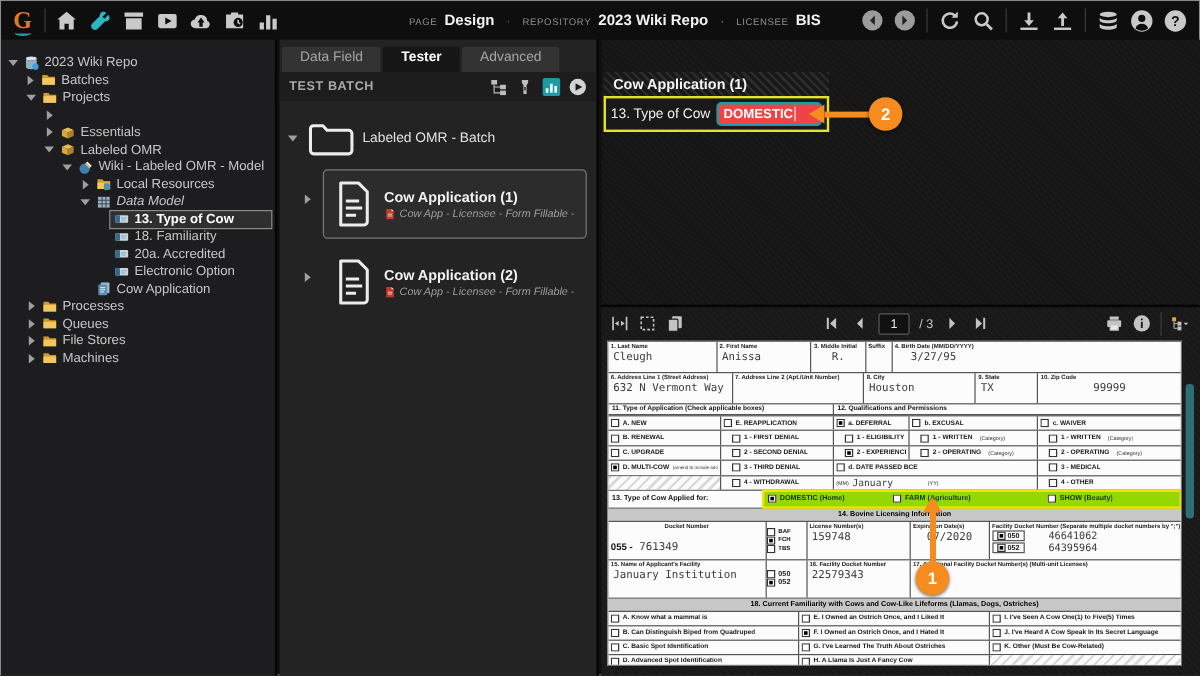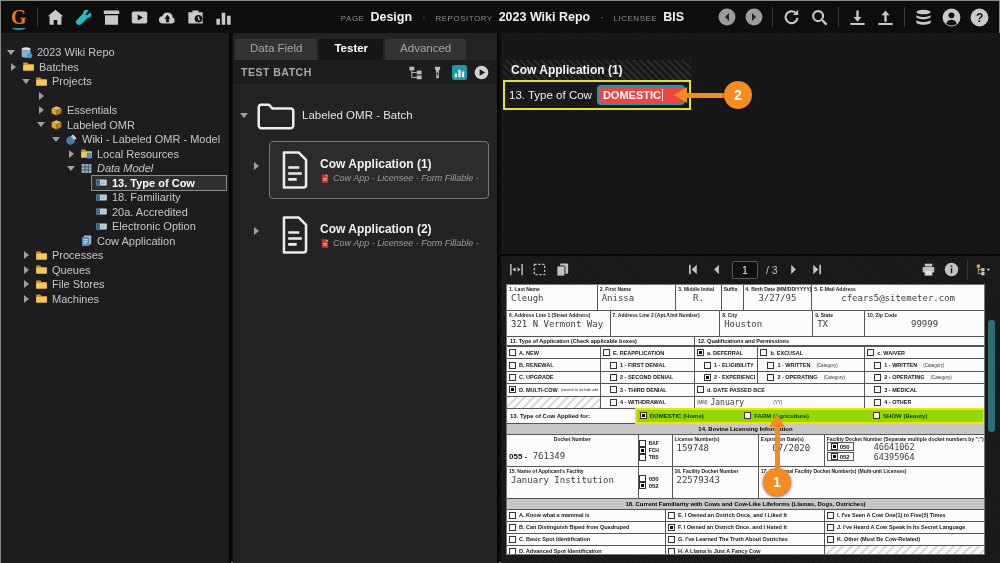--- a/index.html
+++ b/index.html
@@ -244,21 +244,21 @@
             <span class="tree-icon">
               <svg viewBox="0 0 16 16">
                 <ellipse cx="7.5" cy="3.4" rx="5.5" ry="2" fill="#d4e4ee"></ellipse>
                 <path d="M2 3.4v9c0 1.1 2.5 2 5.5 2s5.5-.9 5.5-2v-9c0 1.1-2.5 2-5.5 2S2 4.5 2 3.4z" fill="#8fb0c4"></path>
                 <circle cx="11.8" cy="11.8" r="3.2" fill="#3f9ddb"></circle>
               </svg>
             </span>
             <span>2023 Wiki Repo</span>
           </span>
         </div>
-        <div class="tree-row" style="padding-left: 6px;">
+        <div class="tree-row" style="padding-left: 18px;">
           <span class="expander">
             <i class="tri closed"></i>
           </span>
           <span class="row-wrap">
             <span class="tree-icon">
               <svg viewBox="0 0 16 16">
                 <path fill="#cf9a2c" d="M1.5 3h5L8 4.8h6.5V13h-13z"></path>
                 <path fill="#f3c75f" d="M1.5 6.2h13V13h-13z"></path>
               </svg>
             </span>
@@ -691,29 +691,25 @@
             <div class="fvalue center">R.</div>
           </div>
           <div class="fcell" style="width: 4.6%;">
             <div class="flabel">Suffix</div>
             <div class="fvalue"></div>
           </div>
           <div class="fcell" style="width: 14.4%;">
             <div class="flabel">4. Birth Date (MM/DD/YYYY)</div>
             <div class="fvalue center">3/27/95</div>
           </div>
-          <div class="fcell" style="width: 36%;">
-            <div class="flabel">5. E-Mail Address</div>
-            <div class="fvalue center">cfears5@sitemeter.com</div>
-          </div>
         </div>
         <div class="frow" style="height: 26px;">
           <div class="fcell" style="width: 21.7%;">
             <div class="flabel">6. Address Line 1 (Street Address)</div>
-            <div class="fvalue">321 N Vermont Way</div>
+            <div class="fvalue">632 N Vermont Way</div>
           </div>
           <div class="fcell" style="width: 23%;">
             <div class="flabel">7. Address Line 2 (Apt./Unit Number)</div>
             <div class="fvalue"></div>
           </div>
           <div class="fcell" style="width: 19.5%;">
             <div class="flabel">8. City</div>
             <div class="fvalue">Houston</div>
           </div>
           <div class="fcell" style="width: 10.9%;">

